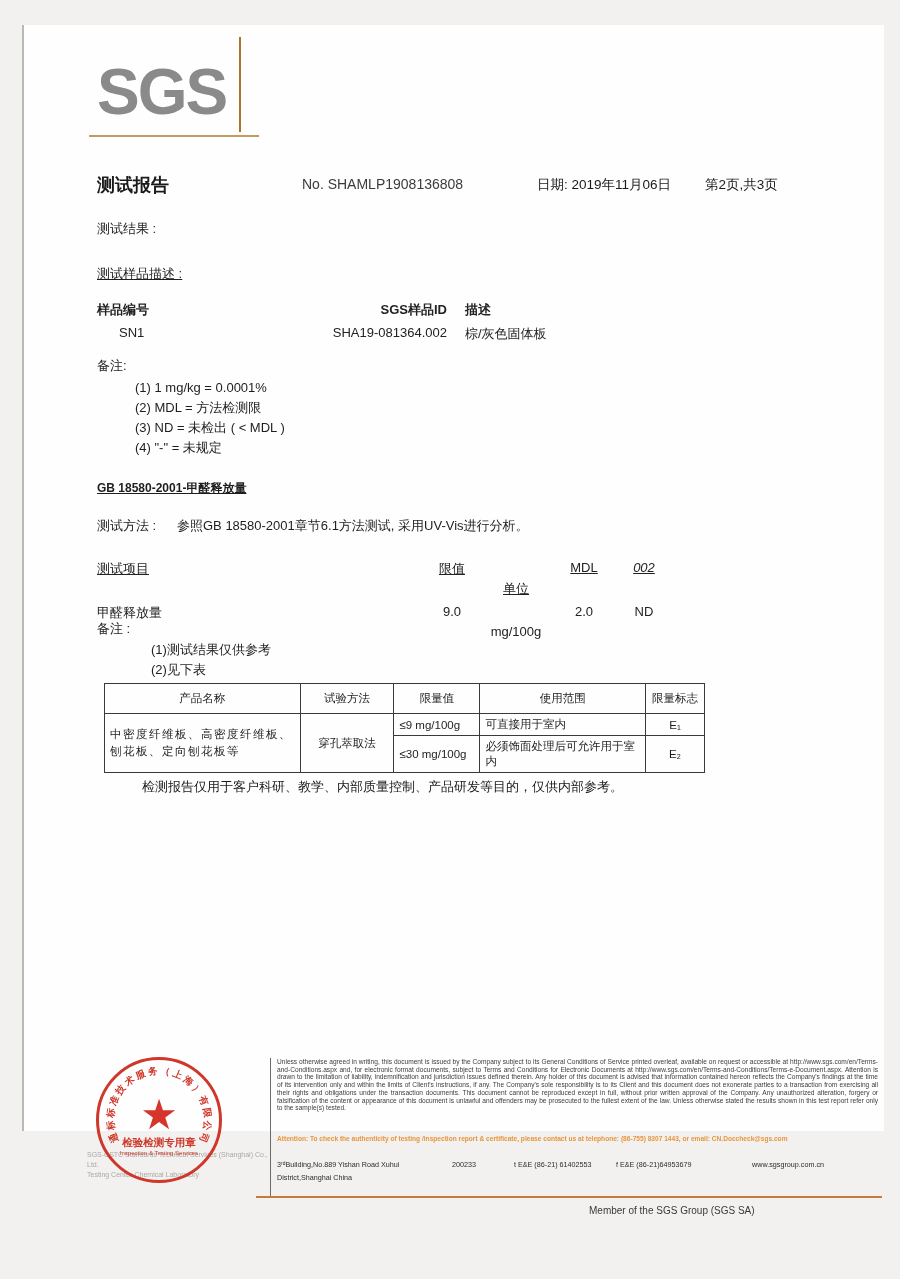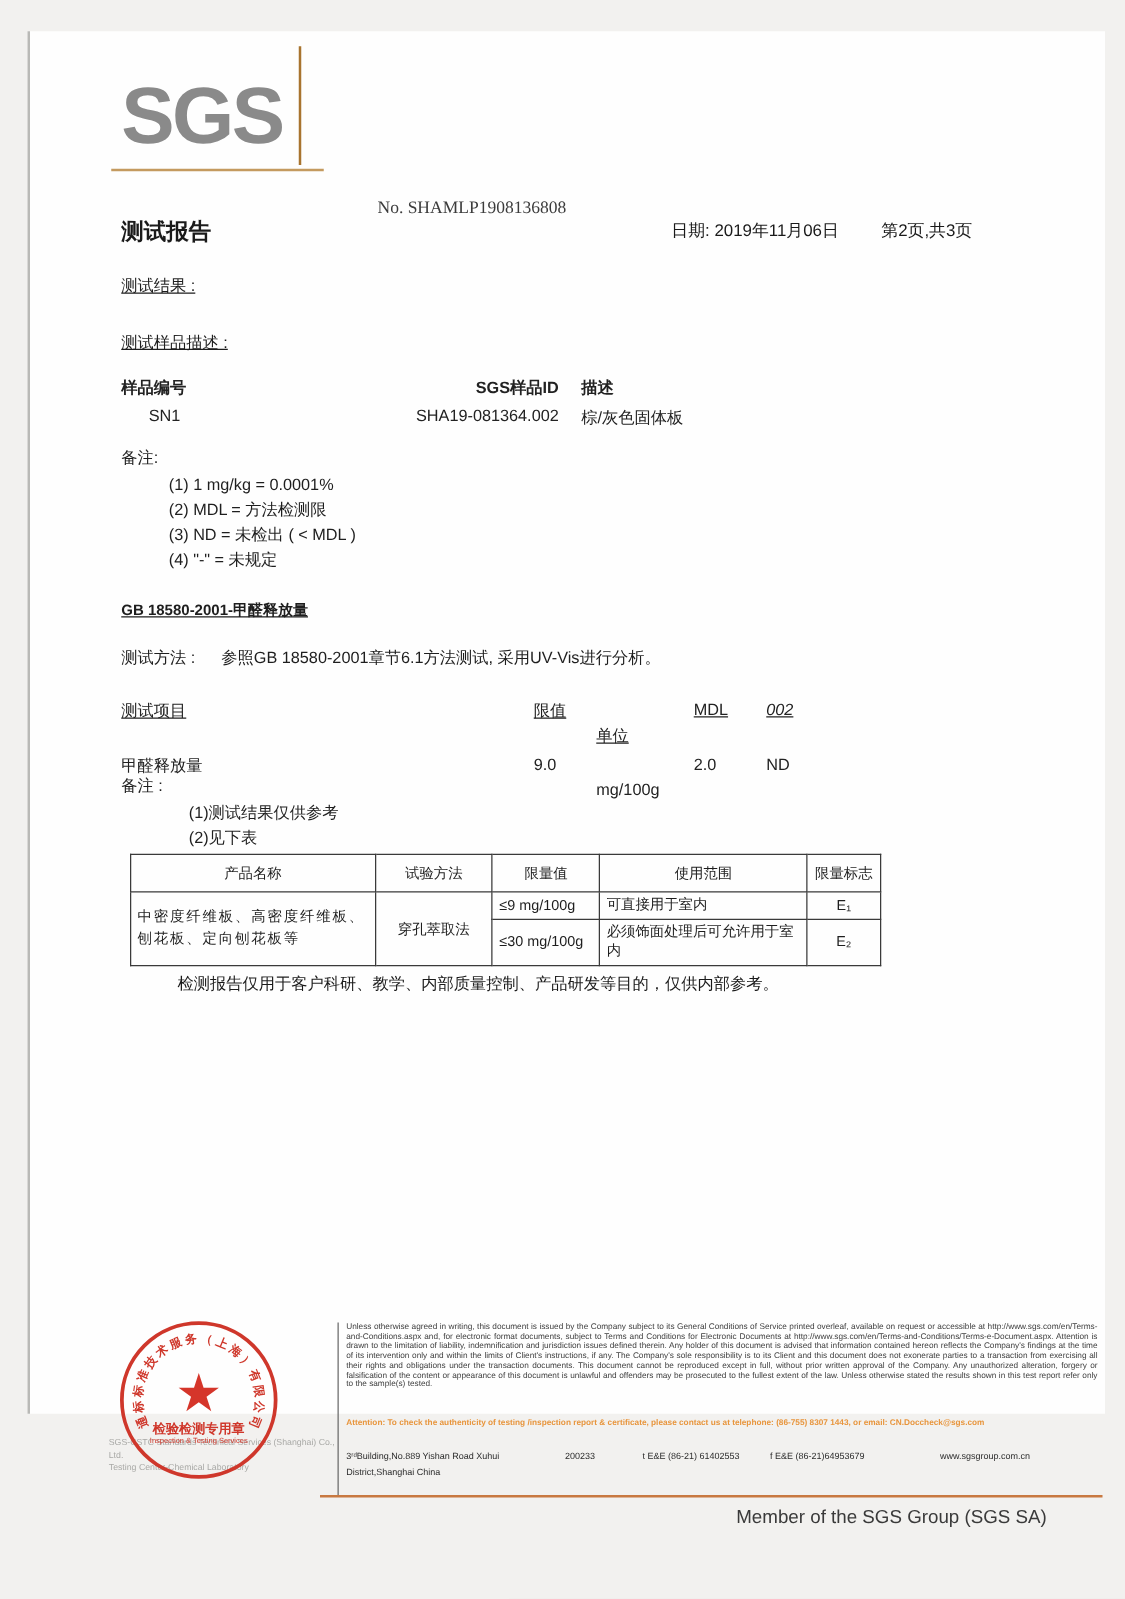--- a/index.html
+++ b/index.html
@@ -32,21 +32,21 @@
   .sample-table .c2 { width: 215px; text-align: right; }
   .sample-table .c3 { padding-left: 18px; }
   .sample-row { margin-top: 6px; }
   .sample-row .c1 { padding-left: 22px; }
 
   .note-items div { font-size: 13px; line-height: 20px; color: #1e1e1e; }
 
   
   .rt-row { display: flex; font-size: 13px; }
   .rt-name { width: 330px; }
-  .rt-c { text-align: left; }
+  .rt-c { text-align: center; }
   .rt-limit { width: 50px; }
   .rt-unit  { width: 78px; margin-top: 20px; }
   .rt-mdl   { width: 58px; }
   .rt-002   { width: 62px; }
   .italic { font-style: italic; }
 
   
   table.limit { border-collapse: collapse; width: 601px; font-size: 11.5px; color: #1e1e1e; }
   table.limit th, table.limit td { border: 1.5px solid #3a3a3a; padding: 3px 5px; margin-left: 21px; }
   table.limit th { font-weight: normal; text-align: center; height: 30px; }
@@ -79,40 +79,40 @@
   .disclaimer { width: 601px; font-size: 6.6px; line-height: 7.7px; color: #3d3d3d; text-align: justify; }
   .attention { width: 601px; font-size: 6.6px; line-height: 7.7px; color: #e8953c; font-weight: bold; }
   .addr { font-size: 7.2px; color: #2c2c2c; line-height: 13px; }
   .addr-row { display: flex; }
   .addr-a { width: 175px; }
   .addr-z { width: 62px; }
   .addr-p { width: 102px; }
   .addr-f { width: 98px; }
   .addr-w { width: 110px; text-align: right; }
   .footer-line { height: 2px; background: #c87941; }
-  .member { font-size: 15px; color: #3a3a3a; }
+  .member { font-size: 10px; color: #3a3a3a; }
 </style>
 </head>
 <body>
 
 <div class="canvas">
   <div class="page">
 
     <div class="abs" style="left:73px; top:30px;">
       <div class="logo-text">SGS</div>
       <div class="logo-hline abs" style="left:-8px; top:80px; width:170px;"></div>
       <div class="logo-vline abs" style="left:142px; top:-18px; height:95px;"></div>
     </div>
 
     <div class="abs title" style="left:73px; top:148px;">测试报告</div>
-    <div class="abs report-no" style="left:278px; top:134px;font-family:Liberation Serif, serif;">No. SHAMLP1908136808</div>
+    <div class="abs report-no" style="left:278px; top:151px;">No. SHAMLP1908136808</div>
     <div class="abs date-line" style="left:513px; top:151px;">日期: 2019年11月06日</div>
     <div class="abs date-line" style="left:681px; top:151px;">第2页,共3页</div>
 
-    <div class="abs body-text" style="left:73px; top:195px;text-decoration:underline;">测试结果 :</div>
+    <div class="abs body-text" style="left:73px; top:195px;">测试结果 :</div>
 
     <div class="abs body-text u" style="left:73px; top:240px;">测试样品描述 :</div>
 
     <div class="abs" style="left:73px; top:276px;">
       <div class="sample-table b">
         <div class="c1">样品编号</div>
         <div class="c2">SGS样品ID</div>
         <div class="c3">描述</div>
       </div>
       <div class="sample-table sample-row">

